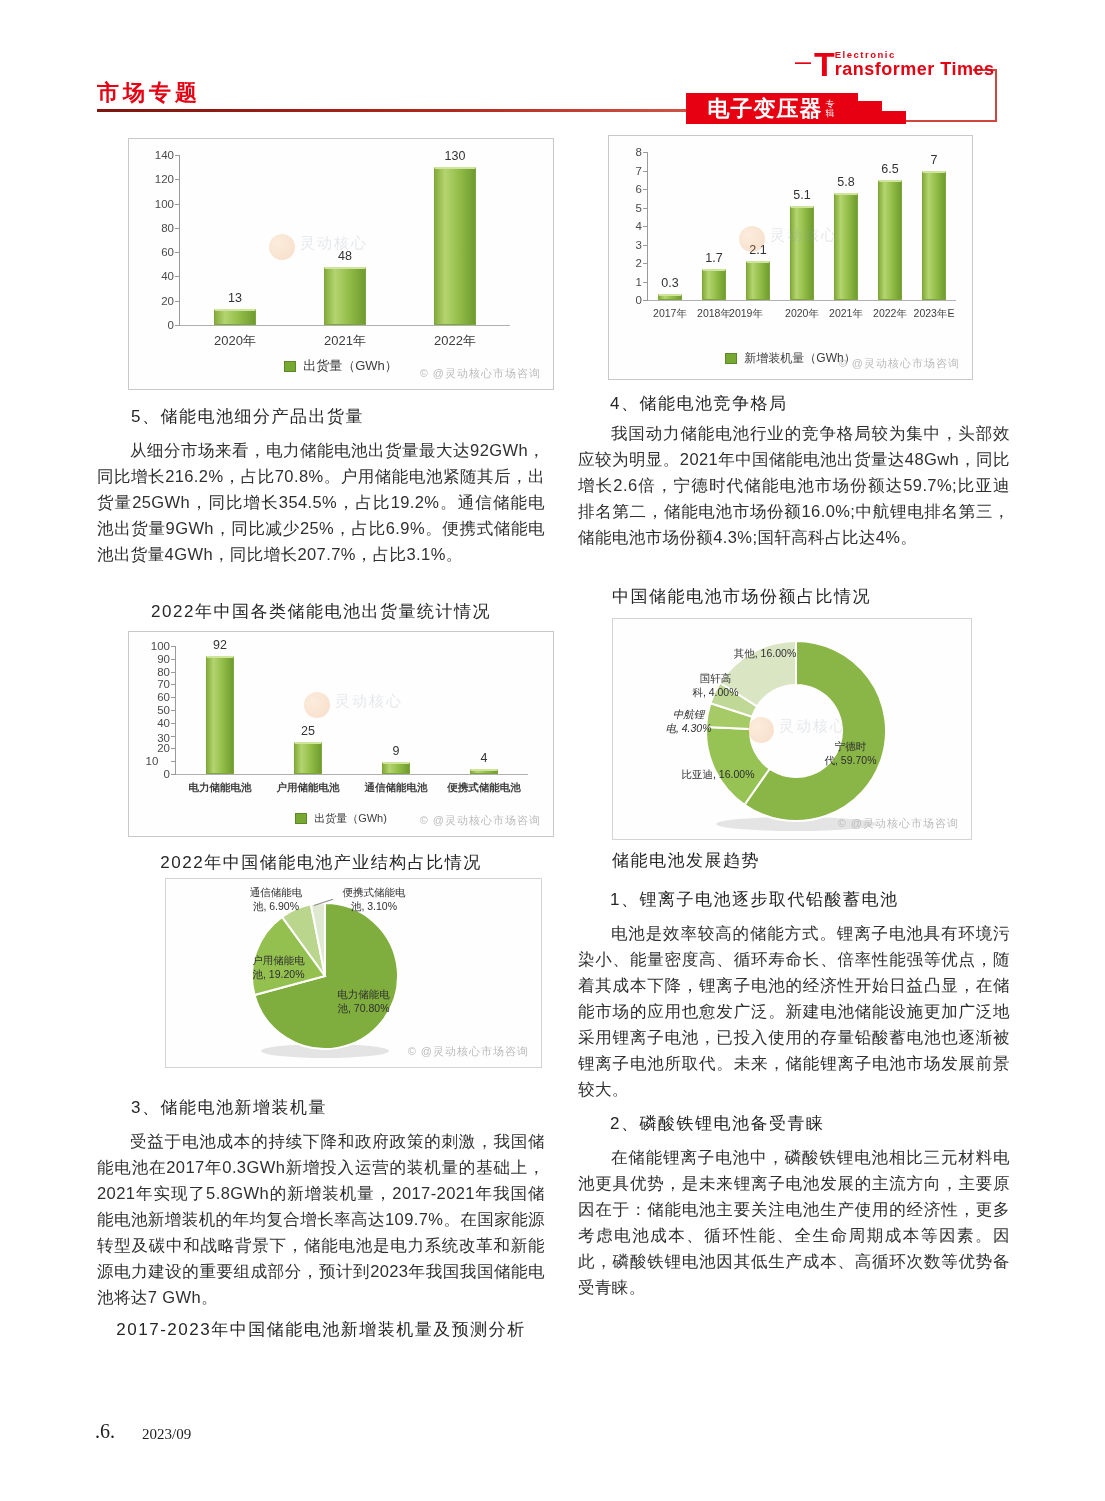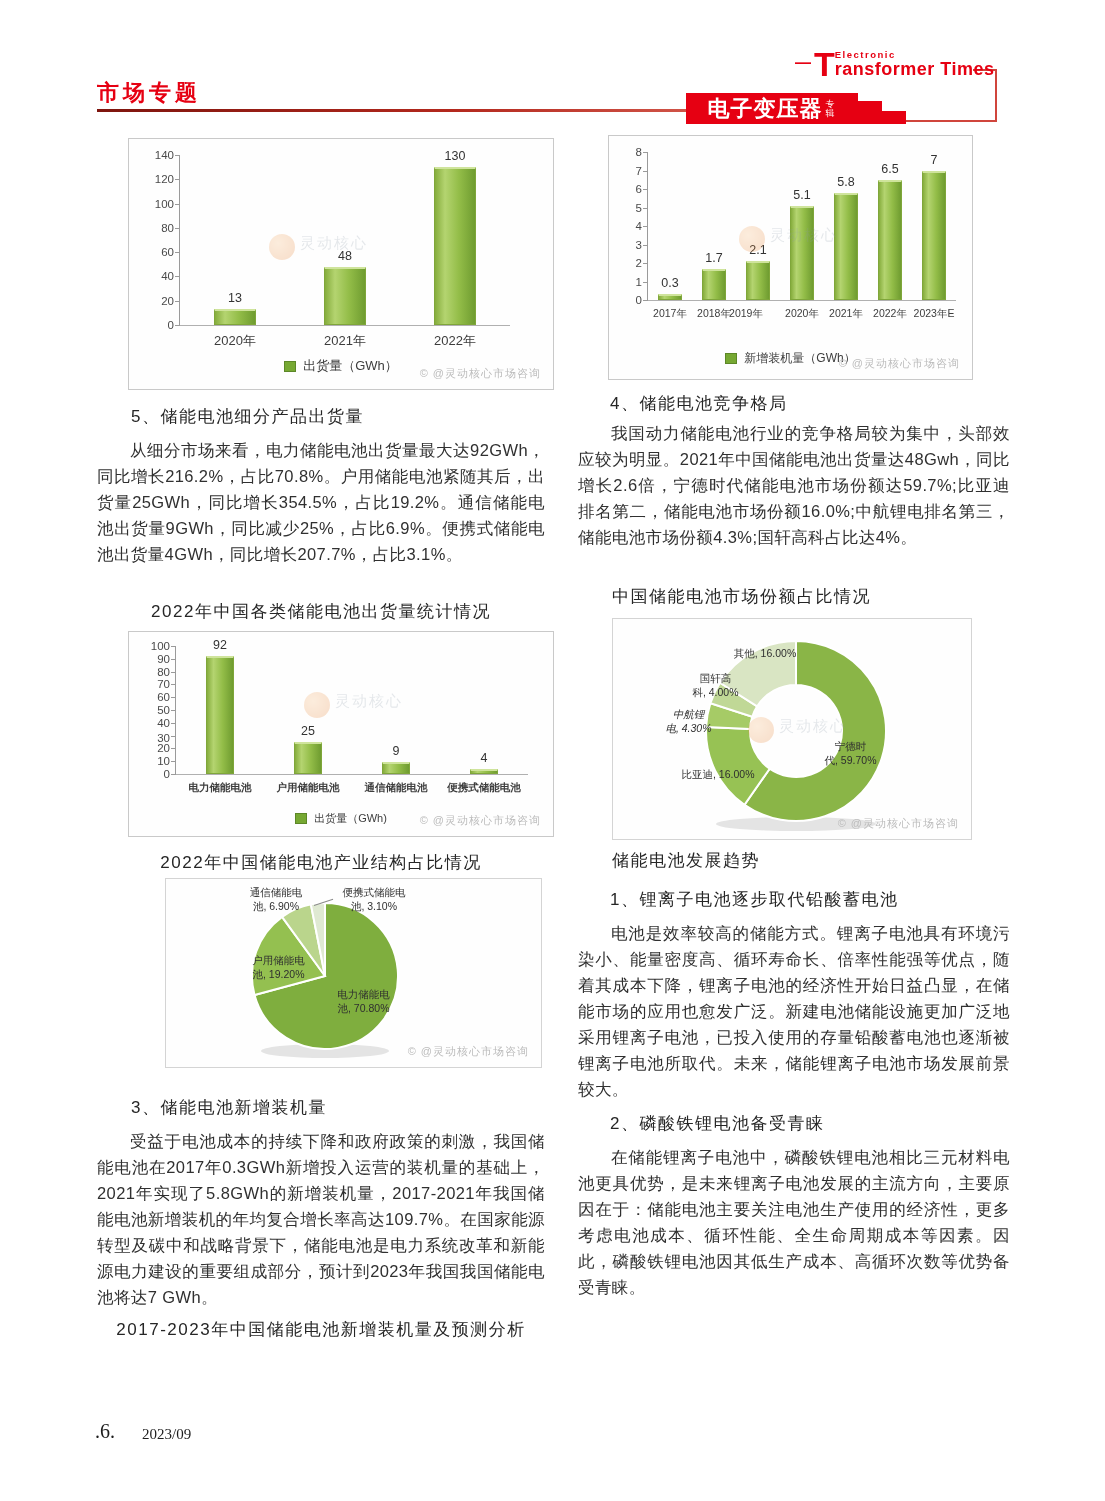--- a/index.html
+++ b/index.html
@@ -130,21 +130,21 @@
 
   <div class="h-num" style="left:131px;top:405px;">5、储能电池细分产品出货量</div>
   <div class="para" style="left:97px;top:437px;width:448px;">从细分市场来看，电力储能电池出货量最大达92GWh，同比增长216.2%，占比70.8%。户用储能电池紧随其后，出货量25GWh，同比增长354.5%，占比19.2%。通信储能电池出货量9GWh，同比减少25%，占比6.9%。便携式储能电池出货量4GWh，同比增长207.7%，占比3.1%。</div>
 
   <div class="caption" style="left:97px;top:600px;width:448px;">2022年中国各类储能电池出货量统计情况</div>
 
   <div class="chart-box c2" style="left:128px;top:631px;width:424px;height:204px;">
     <div class="plot-area" style="left:46px;top:14px;width:352px;height:128px;">
         <div class="ytick" style="top: 122px;">0</div>
         <div class="ymark" style="top: 128px;"></div>
-        <div class="ytick" style="top: 109.2px;">10</div>
+        <div class="ytick" style="top: 109.2px; text-align: center;">10</div>
         <div class="ymark" style="top: 115.2px;"></div>
         <div class="ytick" style="top: 96.4px;">20</div>
         <div class="ymark" style="top: 102.4px;"></div>
         <div class="ytick" style="top: 86px;">30</div>
         <div class="ymark" style="top: 89.6px;"></div>
         <div class="ytick" style="top: 70.8px;">40</div>
         <div class="ymark" style="top: 76.8px;"></div>
         <div class="ytick" style="top: 58px;">50</div>
         <div class="ymark" style="top: 64px;"></div>
         <div class="ytick" style="top: 45.2px;">60</div>

